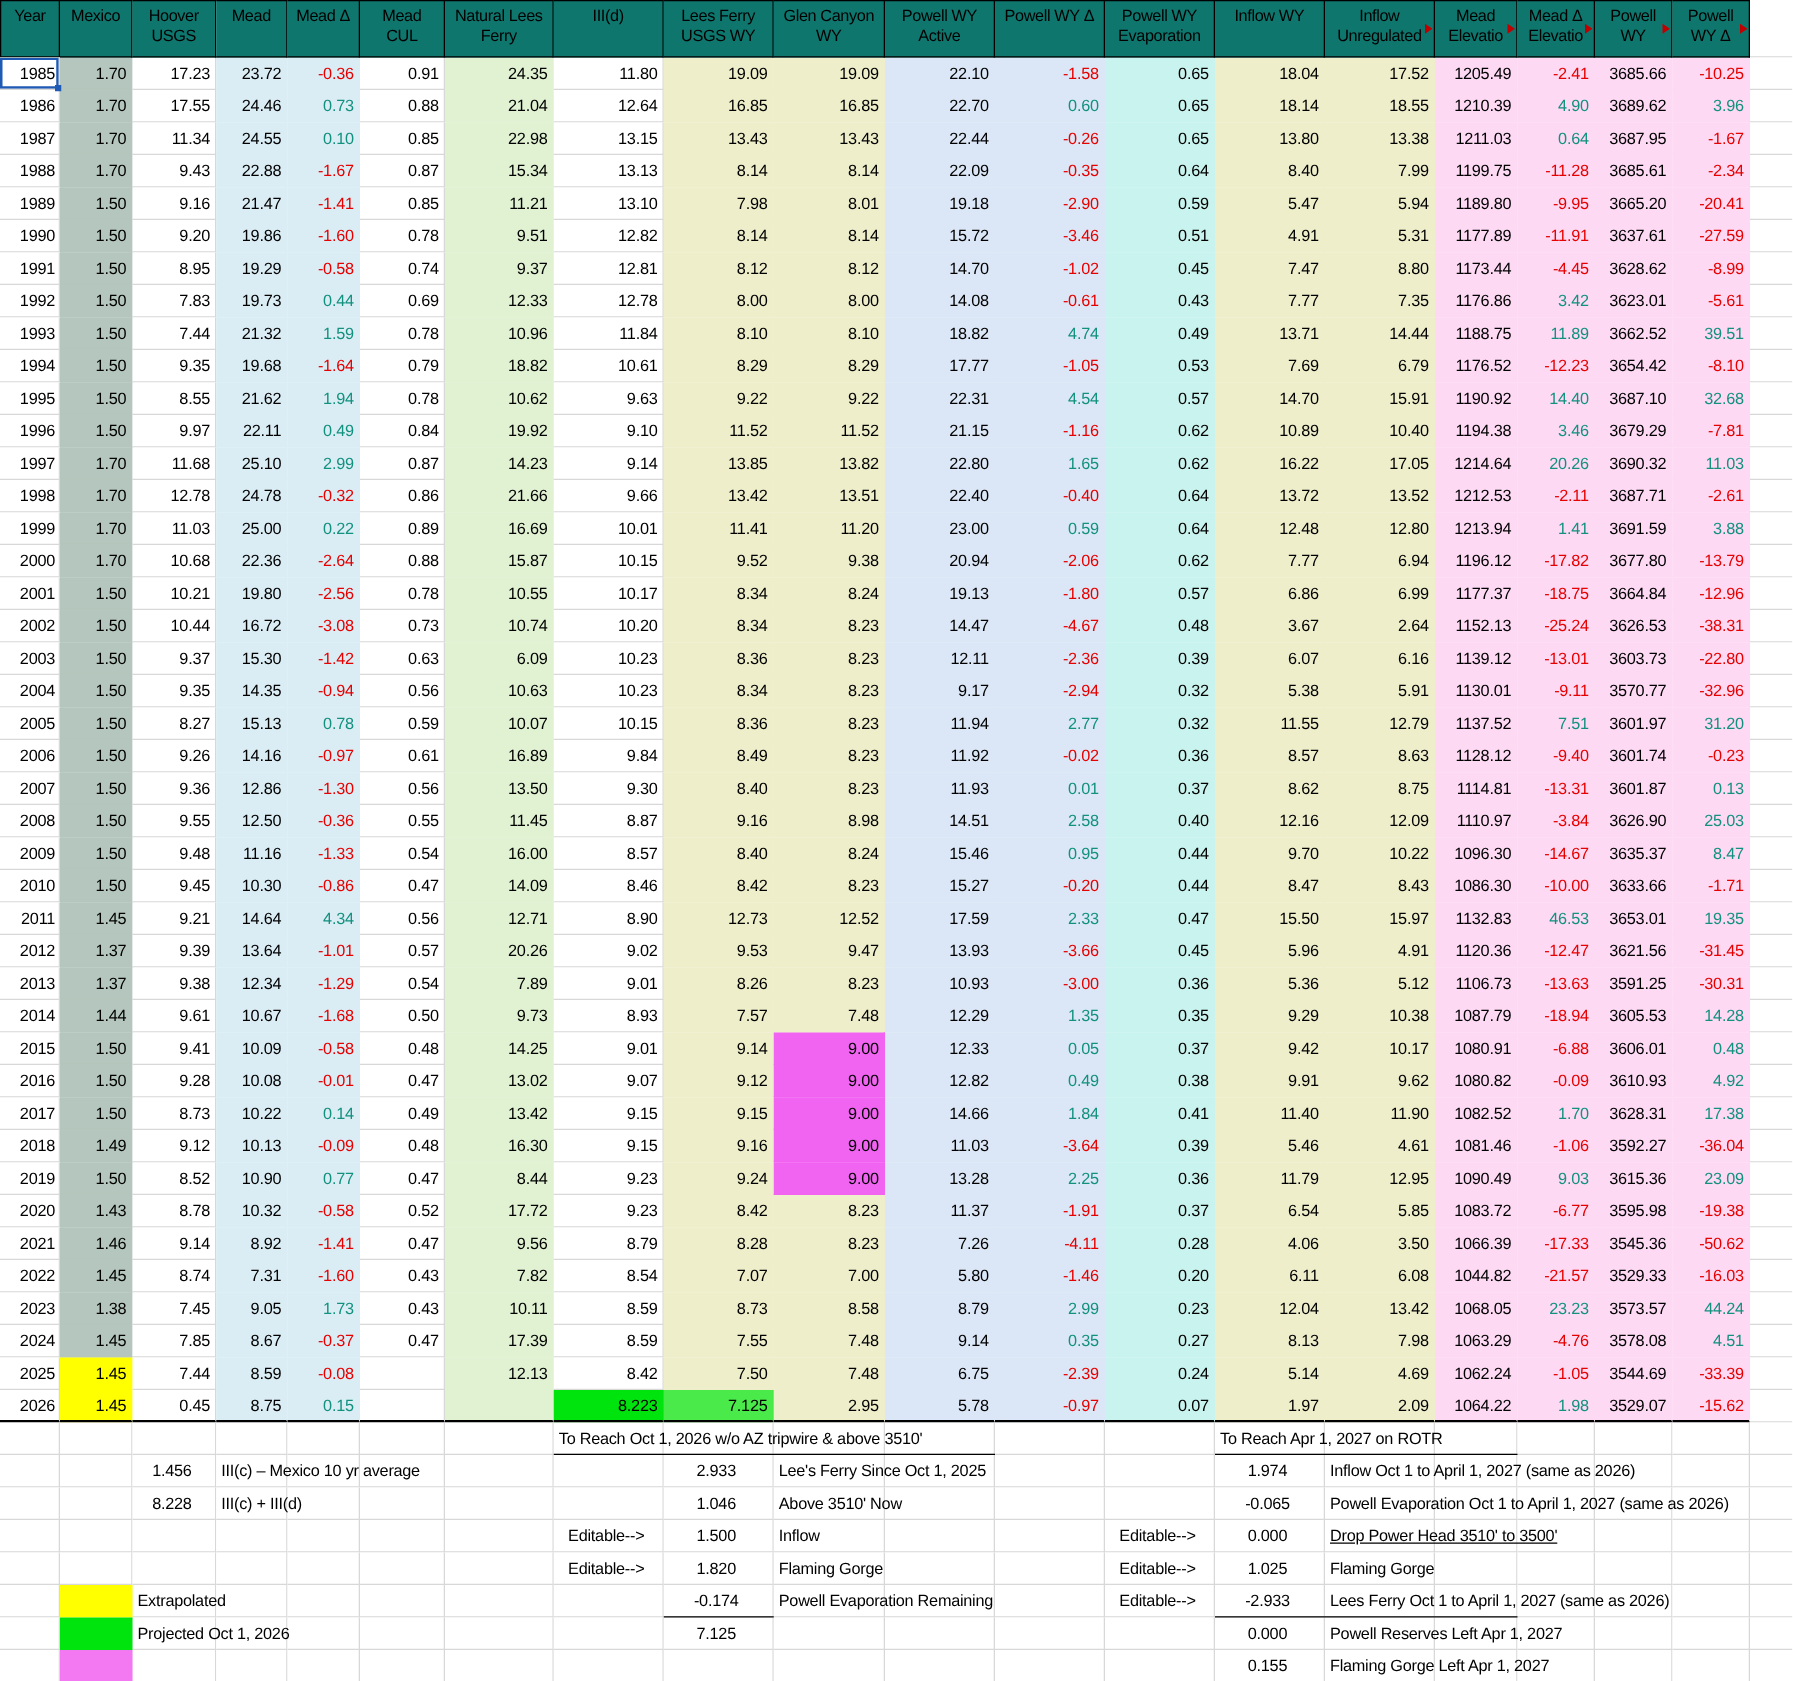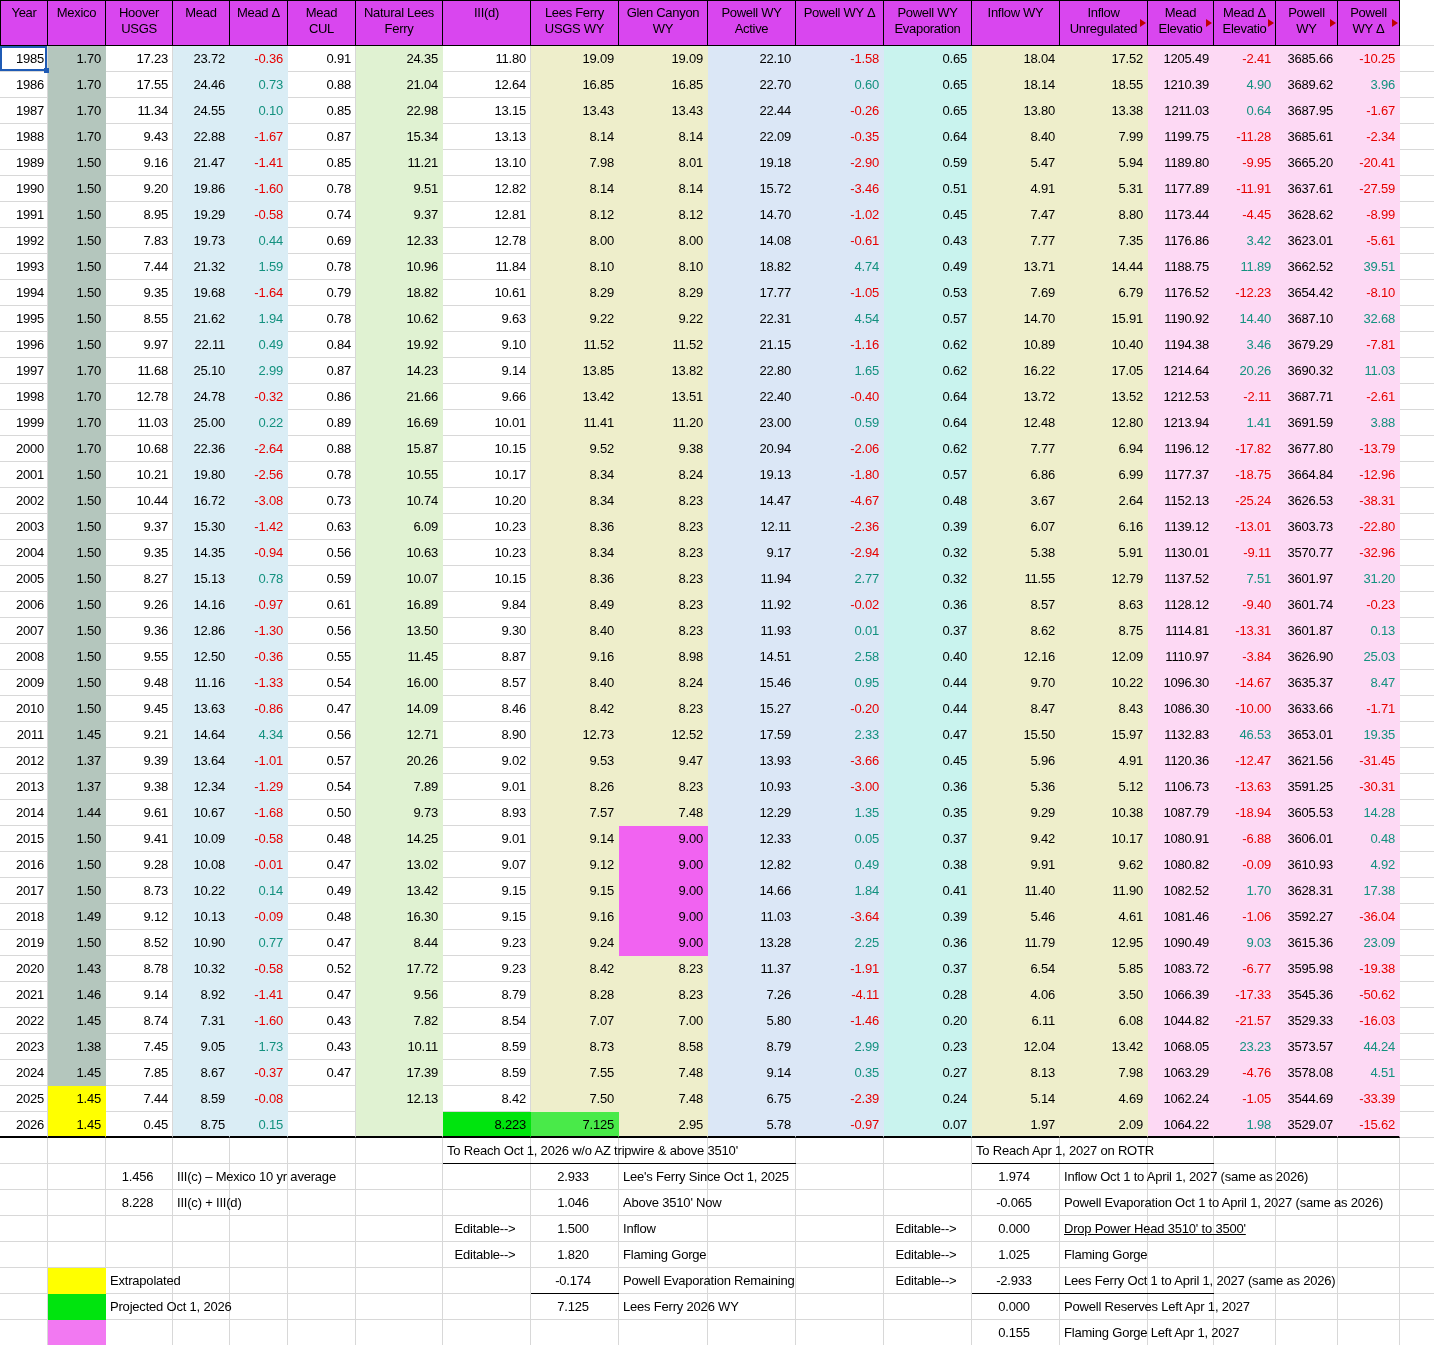--- a/index.html
+++ b/index.html
@@ -5,21 +5,21 @@
   :root{
     --cols: 48px 58px 67px 57px 58px 68px 87px 88px 88px 89px 88px 88px 88px 88px 88px 66px 62px 62px 62px 34px;
     --gridline:#d8d8d8;
   }
   html,body{margin:0;padding:0;background:#fff;}
   .sheet{position:relative;width:1434px;height:1345px;overflow:hidden;background:#fff;
          font-family:"Liberation Sans","DejaVu Sans",sans-serif;font-size:13px;color:#000;}
   .grow{display:grid;grid-template-columns:var(--cols);}
   
   .hrow{height:46px;}
-  .hcell{position:relative;box-sizing:border-box;background:#d946ef;text-align:center;
+  .hcell{position:relative;box-sizing:border-box;background:#0f766e;text-align:center;
          border-top:1px solid #000;border-right:1px solid #000;border-bottom:1px solid #000;overflow:visible;}
   .hcell:first-child{border-left:1px solid #000;}
   .hlabel{display:block;white-space:pre-line;line-height:16px;padding-top:4px;letter-spacing:-0.3px;}
   .hfiller{box-sizing:border-box;border-bottom:1px solid var(--gridline);}
   .marker{position:absolute;right:1px;top:18px;width:0;height:0;
           border-top:4px solid transparent;border-bottom:4px solid transparent;border-left:6px solid #c00000;}
   
   .drow{height:26px;}
   .dcell{box-sizing:border-box;height:26px;line-height:25px;text-align:right;padding:0 4px 0 2px;
          border-right:1px solid var(--gridline);border-bottom:1px solid var(--gridline);
@@ -685,21 +685,21 @@
       <div class="dcell c-pink">1096.30</div>
       <div class="dcell c-pink neg">-14.67</div>
       <div class="dcell c-pink">3635.37</div>
       <div class="dcell c-pink pos">8.47</div>
       <div class="fcell"></div>
     </div>
     <div class="grow drow">
       <div class="dcell c-year">2010</div>
       <div class="dcell c-mex">1.50</div>
       <div class="dcell c-white">9.45</div>
-      <div class="dcell c-mead">13.63</div>
+      <div class="dcell c-mead">10.30</div>
       <div class="dcell c-mead neg">-0.86</div>
       <div class="dcell c-white">0.47</div>
       <div class="dcell c-nat">14.09</div>
       <div class="dcell c-white">8.46</div>
       <div class="dcell c-khaki">8.42</div>
       <div class="dcell c-khaki">8.23</div>
       <div class="dcell c-pblue">15.27</div>
       <div class="dcell c-pblue neg">-0.20</div>
       <div class="dcell c-cyan">0.44</div>
       <div class="dcell c-khaki">8.47</div>
@@ -1244,21 +1244,20 @@
       <div class="bcell" style="grid-column: 14;"></div>
       <div class="bcell" style="grid-column: 15;"></div>
       <div class="bcell" style="grid-column: 16;"></div>
       <div class="bcell" style="grid-column: 17;"></div>
       <div class="bcell" style="grid-column: 18;"></div>
       <div class="bcell" style="grid-column: 19;"></div>
       <div class="bcell nob" style="grid-column: 20;"></div>
       <div class="bcontent bl swatch" style="grid-area: 1 / 2 / auto / span 1; background: rgb(0, 228, 14);"></div>
       <div class="bcontent bl" style="grid-area: 1 / 3 / auto / span 5;">Projected Oct 1, 2026</div>
       <div class="bcontent br" style="grid-area: 1 / 9 / auto / span 1;">7.125</div>
-      <div class="bcontent bl" style="grid-area: 1 / 10 / auto / span 4;">Lees Ferry 2026 WY</div>
       <div class="bcontent br" style="grid-area: 1 / 14 / auto / span 1;">0.000</div>
       <div class="bcontent bl" style="grid-area: 1 / 15 / auto / span 5;">Powell Reserves Left Apr 1, 2027</div>
     </div>
     <div class="grow brow">
       <div class="bcell" style="grid-column: 1;"></div>
       <div class="bcell" style="grid-column: 2;"></div>
       <div class="bcell" style="grid-column: 3;"></div>
       <div class="bcell" style="grid-column: 4;"></div>
       <div class="bcell" style="grid-column: 5;"></div>
       <div class="bcell" style="grid-column: 6;"></div>

